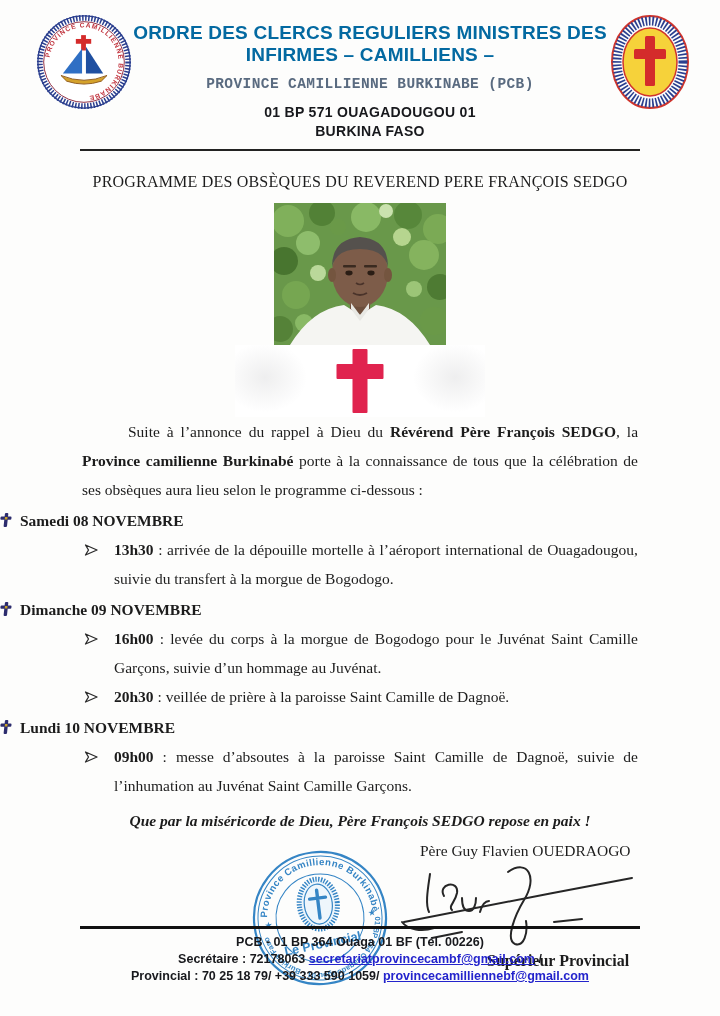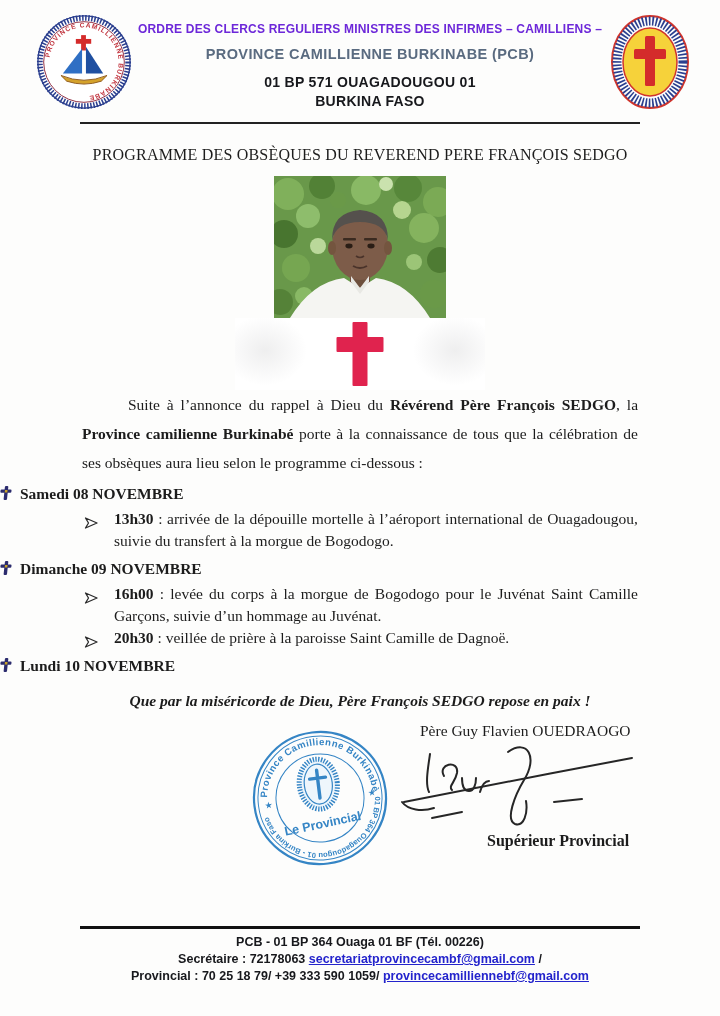--- a/index.html
+++ b/index.html
@@ -4,43 +4,43 @@
 <style>
   html,body { margin:0; padding:0; background:#d9d9d9; }
   .page {
     position:relative; width:720px; height:1016px; margin:0 auto;
     background:#fdfdfc; color:#1c1c1c; overflow:hidden;
     font-family:"Liberation Serif", serif;
   }
   
   .header { display:flex; align-items:flex-start; padding:12px 28px 0 36px; }
   .header-center { flex:1; text-align:center; font-family:"Liberation Sans", sans-serif; font-weight:bold; }
-  .h-line1 { color:#6d28d9; font-size:12px; margin-top:10px; letter-spacing:.2px; }
-  .h-line2 { color:#5a6b80; font-size:14.5px; margin-top:10px; letter-spacing:.4px; }
+  .h-line1 { color:#0369a1; font-size:19px; margin-top:10px; letter-spacing:.2px; }
+  .h-line2 { color:#5a6b80; font-size:14.5px; margin-top:10px; letter-spacing:.4px;font-family:Liberation Mono, monospace; }
   .h-line3 { color:#17181c; font-size:14px;   margin-top:12px; letter-spacing:.3px; }
   .h-line4 { color:#17181c; font-size:14px;   margin-top:3px;  letter-spacing:.3px; }
   .rule { width:560px; margin:10px auto 0; border-top:2px solid #222; }
   
   .doc-title { text-align:center; font-weight:normal; font-size:16px; margin-top:22px; letter-spacing:.2px; }
   
   .photo-wrap { margin-top:12px; text-align:center; }
   .portrait { display:block; margin:0 auto; width:172px; height:142px; }
   .robe { position:relative; width:250px; height:72px; margin:0 auto;
           background:
             radial-gradient(ellipse 60px 50px at 12% 45%, rgba(90,90,95,.10), transparent 70%),
             radial-gradient(ellipse 60px 50px at 88% 45%, rgba(90,90,95,.10), transparent 70%),
             #fff; }
   .red-cross { position:absolute; left:50%; top:4px; transform:translateX(-50%); width:47px; height:64px; }
   .red-cross .v { position:absolute; left:16px; top:0; width:15px; height:64px; background:#e0234e; border-radius:1px; }
   .red-cross .h { position:absolute; left:0; top:15px; width:47px; height:15px; background:#e0234e; border-radius:1px; }
   
   .intro { width:556px; margin:0 auto 0; font-size:15.5px; line-height:29px; text-align:justify; text-indent:46px; }
   .day-heading { font-weight:bold; font-size:15.5px; line-height:28px; margin-top:3px; }
   .day-heading svg { vertical-align:-2px; margin-right:7px; }
-  .item { width:556px; margin:0 auto; font-size:15.5px; line-height:22px; position:relative; padding-left:32px; box-sizing:border-box; text-align:justify; }
+  .item { width:556px; margin:0 auto; font-size:15.5px; line-height:29px; position:relative; padding-left:32px; box-sizing:border-box; text-align:justify; }
   .item .arrow { position:absolute; left:2px; top:8px; }
   .closing { text-align:center; font-weight:bold; font-style:italic; font-size:15.5px; margin-top:12px; }
   
   .sig-area { position:relative; height:170px; margin-top:4px; }
   .sig-name { position:absolute; left:420px; top:8px; font-weight:normal; font-size:15.5px; }
   .stamp { position:absolute; left:250px; top:14px; transform:rotate(-7deg); }
   .sig-script { position:absolute; left:396px; top:26px; }
   .sig-role { position:absolute; left:487px; top:118px; font-weight:bold; font-size:16px; }
   
   .footer { position:absolute; left:0; top:926px; width:720px; text-align:center;
@@ -178,20 +178,25 @@
     </svg><b class="inl">20h30</b><span> : veillée de prière à la paroisse Saint Camille de Dagnoë.</span>
   </div>
 
   <div class="day-heading">
     <svg class="cross-bullet" width="13" height="15" viewBox="0 0 13 15">
       <rect x="5" y="0" width="3.4" height="14" rx="1" fill="#2c2c6e" transform="skewX(-6)"></rect>
       <rect x="1" y="3.6" width="11" height="3.2" rx="1" fill="#2c2c6e" transform="skewX(-6)"></rect>
       <rect x="5.4" y="4" width="2.6" height="2.6" fill="#c9a227" transform="skewX(-6)"></rect>
     </svg><span>Lundi 10 NOVEMBRE</span>
   </div>
+  <div class="item">
+    <svg class="arrow" width="15" height="14" viewBox="0 0 15 14">
+      <path d="M1.5,2 L13,7 L1.5,12 L4.5,7 Z" fill="#fff" stroke="#2a2a2a" stroke-width="1.3" stroke-linejoin="round"></path>
+    </svg><b class="inl">09h00</b><span> : messe d’absoutes à la paroisse Saint Camille de Dagnoë, suivie de l’inhumation au Juvénat Saint Camille Garçons.</span>
+  </div>
 
   <div class="closing">Que par la miséricorde de Dieu, Père François SEDGO repose en paix !</div>
 
   <div class="sig-area">
     <div class="sig-name">Père Guy Flavien OUEDRAOGO</div>
 
     <svg class="stamp" width="140" height="140" viewBox="0 0 140 140">
       <circle cx="70" cy="70" r="66" fill="none" stroke="#3585c5" stroke-width="2.2"></circle>
       <circle cx="70" cy="70" r="62" fill="none" stroke="#3585c5" stroke-width="1"></circle>
       <circle cx="70" cy="70" r="44" fill="none" stroke="#3585c5" stroke-width="1"></circle>

